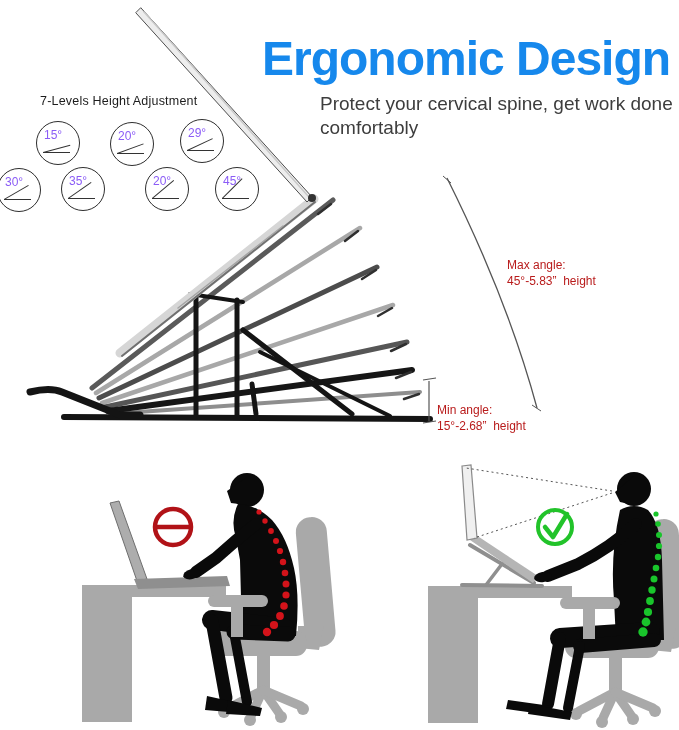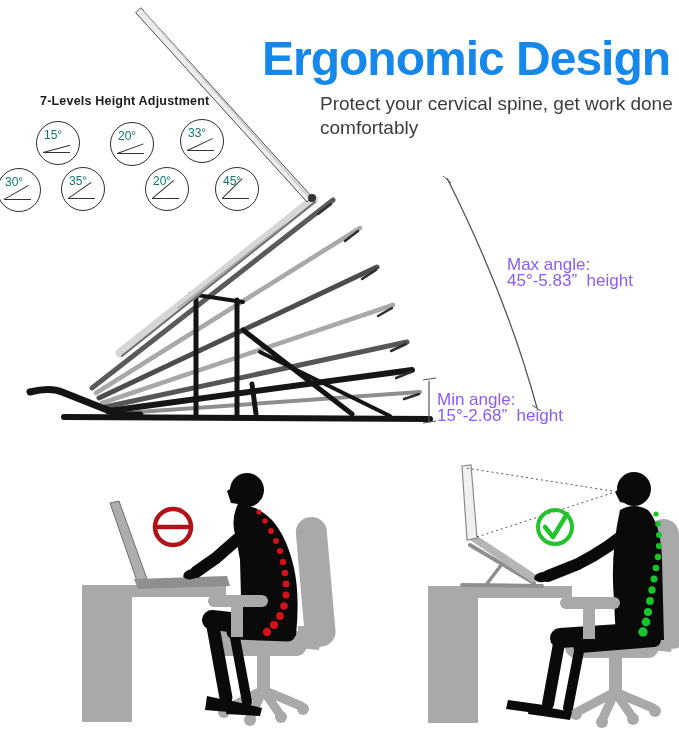--- a/index.html
+++ b/index.html
@@ -4,29 +4,29 @@
 <style>
   html,body{margin:0;padding:0;background:#fff;}
   .page{position:relative;width:679px;height:730px;background:#ffffff;
         font-family:"Liberation Sans",sans-serif;overflow:hidden;}
   .art{position:absolute;left:0;top:0;width:679px;height:730px;}
   .title{position:absolute;left:262px;top:31px;font-size:48px;font-weight:bold;
          color:#1688ec;letter-spacing:-1px;white-space:nowrap;}
   .subtitle{position:absolute;left:320px;top:92px;width:362px;font-size:19px;
             color:#3d3d3d;line-height:1.25;}
   .adj-heading{position:absolute;left:40px;top:94px;font-size:12.5px;
-               font-weight:bold;color:#1c1c1c;letter-spacing:.2px;}
+               font-weight:normal;color:#1c1c1c;letter-spacing:.2px;}
   .angle-circle{position:absolute;width:44px;height:44px;border:1.4px solid #2e2e2e;
                 border-radius:50%;box-sizing:border-box;background:#fff;}
-  .angle-label{position:absolute;left:7px;top:6px;font-size:12px;color:#0f766e;}
+  .angle-label{position:absolute;left:7px;top:6px;font-size:12px;color:#8b5cf6;}
   .wedge-base{position:absolute;left:6px;bottom:11px;width:27px;height:0;
               border-top:1.2px solid #333;}
   .wedge-slant{position:absolute;left:6px;bottom:11px;width:28px;height:0;
                border-top:1.2px solid #333;transform-origin:left top;}
-  .anno{position:absolute;font-size:17px;color:#8b5cf6;line-height:16px;white-space:nowrap;}
+  .anno{position:absolute;font-size:12px;color:#b91c1c;line-height:16px;white-space:nowrap;}
 </style>
 </head>
 <body>
 
 <div class="page">
 
   <svg class="art" viewBox="0 0 679 730" xmlns="http://www.w3.org/2000/svg">
     <defs>
       <g id="desk" fill="#a9a9a9">
         <rect x="82" y="585" width="144" height="12"></rect>
@@ -214,21 +214,21 @@
     <span class="angle-label">15°</span>
     <span class="wedge-base"></span>
     <span class="wedge-slant" style="transform:rotate(-15deg)"></span>
   </div>
   <div class="angle-circle" style="left:110px;top:122px">
     <span class="angle-label">20°</span>
     <span class="wedge-base"></span>
     <span class="wedge-slant" style="transform:rotate(-20deg)"></span>
   </div>
   <div class="angle-circle" style="left:180px;top:119px">
-    <span class="angle-label">33°</span>
+    <span class="angle-label">29°</span>
     <span class="wedge-base"></span>
     <span class="wedge-slant" style="transform:rotate(-25deg)"></span>
   </div>
   <div class="angle-circle" style="left:-3px;top:168px">
     <span class="angle-label">30°</span>
     <span class="wedge-base"></span>
     <span class="wedge-slant" style="transform:rotate(-30deg)"></span>
   </div>
   <div class="angle-circle" style="left:61px;top:167px">
     <span class="angle-label">35°</span>
@@ -243,18 +243,18 @@
   <div class="angle-circle" style="left:215px;top:167px">
     <span class="angle-label">45°</span>
     <span class="wedge-base"></span>
     <span class="wedge-slant" style="transform:rotate(-45deg)"></span>
   </div>
 
   <div class="anno" style="left:507px;top:257px">
     <div>Max angle:</div>
     <div>45°-5.83” &nbsp;height</div>
   </div>
-  <div class="anno" style="left:437px;top:392px">
+  <div class="anno" style="left:437px;top:402px">
     <div>Min angle:</div>
     <div>15°-2.68” &nbsp;height</div>
   </div>
 
 </div>
 
 </body></html>

